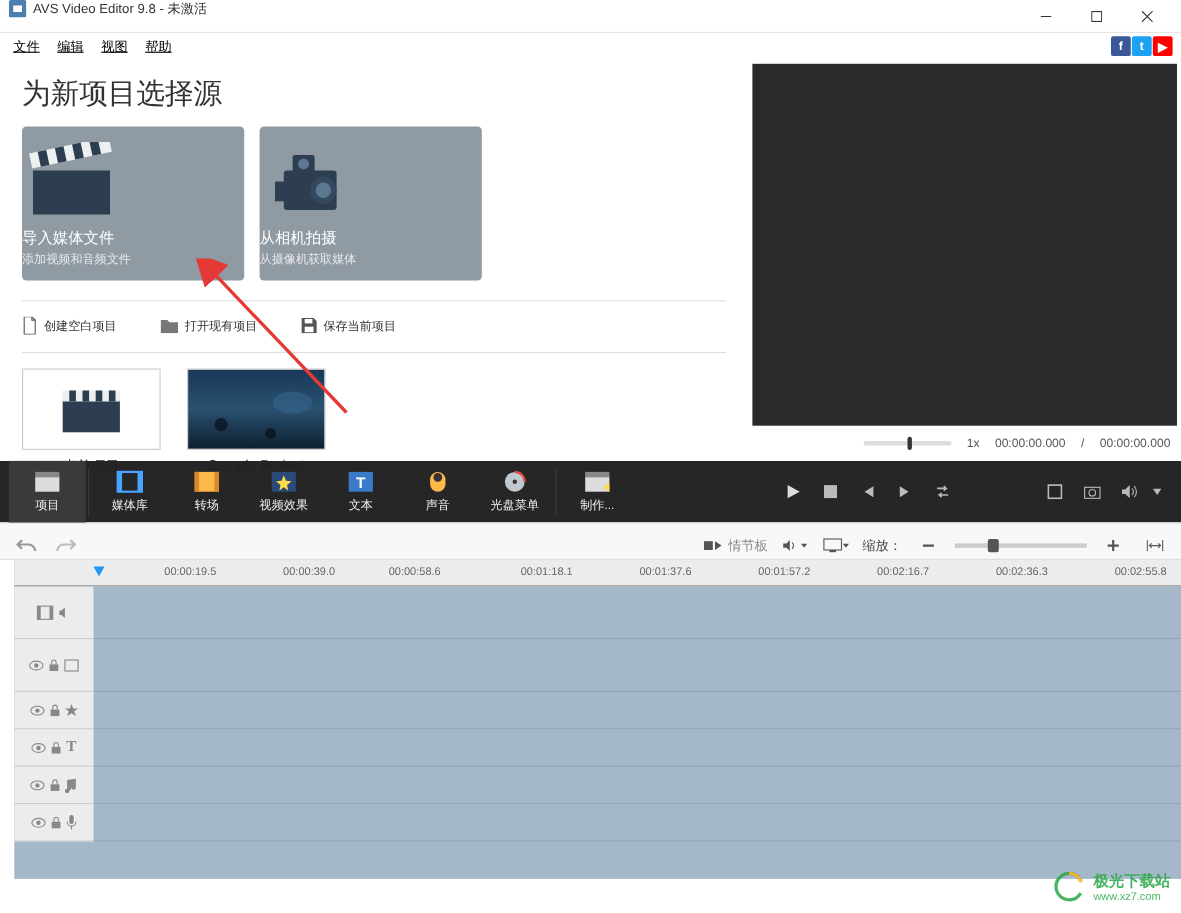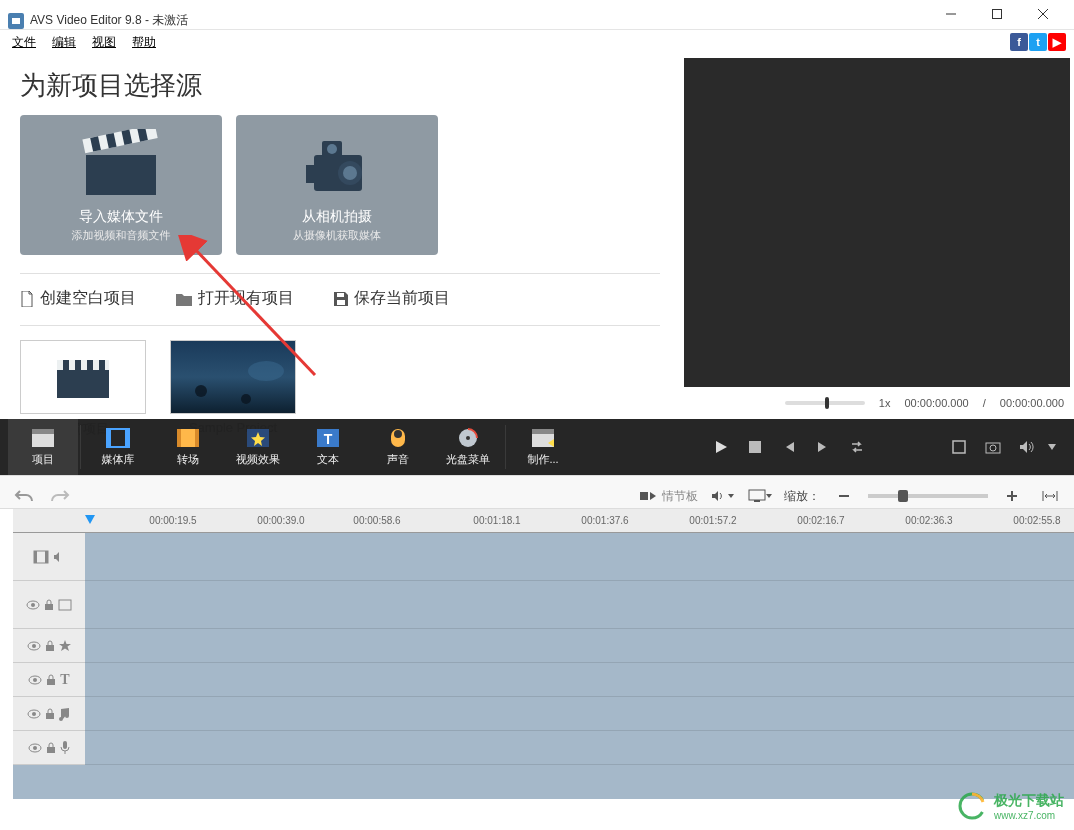--- a/index.html
+++ b/index.html
@@ -1,42 +1,42 @@
 <!DOCTYPE html>
 <html><head>
 <meta charset="utf-8">
 <style>
 * { margin: 0; padding: 0; box-sizing: border-box; font-family: "Microsoft YaHei", "Segoe UI", sans-serif; }
 body { width: 1074px; height: 830px; background: #fff; overflow: hidden; position: relative; }
 
 
-.titlebar { height: 30px; display: flex; align-items: flex-end; padding: 0 8px; background: #fff; border-bottom: 1px solid #e5e5e5; }
+.titlebar { height: 30px; display: flex; align-items: flex-start; padding: 0 8px; background: #fff; border-bottom: 1px solid #e5e5e5; }
 .titlebar .app-icon { width: 16px; height: 16px; margin-right: 6px; }
 .titlebar .title { font-size: 12px; color: #333; flex: 1; }
 .titlebar .win-controls { display: flex; gap: 0; }
 .titlebar .win-btn { width: 46px; height: 30px; display: flex; align-items: center; justify-content: center; font-size: 14px; cursor: pointer; }
 
 
 .menubar { height: 24px; display: flex; align-items: center; padding: 0 4px; font-size: 12px; background: #fff; }
 .menubar .menu-item { padding: 2px 8px; cursor: pointer; text-decoration: underline; }
 .menubar .social { margin-left: auto; display: flex; gap: 1px; padding-right: 4px; }
 .menubar .social-btn { width: 18px; height: 18px; border-radius: 2px; display: flex; align-items: center; justify-content: center; color: #fff; font-size: 11px; font-weight: bold; cursor: pointer; }
 .fb { background: #3b5998; } .tw { background: #1da1f2; } .yt { background: #ff0000; }
 
 
 .upper { height: 365px; display: flex; }
 .source-panel { width: 680px; background: #fff; padding: 14px 20px; }
 .source-title { font-size: 26px; font-weight: 300; color: #333; margin-bottom: 12px; }
 .source-cards { display: flex; gap: 14px; margin-bottom: 18px; }
-.source-card { width: 202px; height: 140px; background: #8f9aa3; border-radius: 4px; display: flex; flex-direction: column; align-items: center; justify-content: flex-end; padding-bottom: 12px; cursor: pointer; position: relative; }
+.source-card { width: 202px; height: 140px; background: #8f9aa3; border-radius: 4px; display: flex; flex-direction: column; justify-content: flex-end; padding-bottom: 12px; cursor: pointer; position: relative; }
 .source-card .card-icon { position: absolute; top: 14px; }
 .source-card .card-title { color: #fff; font-size: 14px; font-weight: 500; }
 .source-card .card-sub { color: #e8e8e8; font-size: 11px; margin-top: 2px; }
 .source-links { display: flex; gap: 40px; padding: 6px 0 16px 0; border-top: 1px solid #e0e0e0; border-bottom: 1px solid #e0e0e0; padding-top: 14px; }
-.source-link { display: flex; align-items: center; gap: 6px; font-size: 16px; color: #333; cursor: pointer; }
+.source-link { display: flex; align-items: center; gap: 6px; font-size: 11px; color: #333; cursor: pointer; }
 .projects { display: flex; gap: 24px; margin-top: 14px; }
 .project { display: flex; flex-direction: column; align-items: center; gap: 6px; cursor: pointer; }
 .project-thumb { width: 126px; height: 74px; border: 1px solid #ccc; display: flex; align-items: center; justify-content: center; background: #fff; }
 .project-thumb.sample { background: linear-gradient(180deg, #1a3a5a 0%, #2a5070 50%, #0d2030 100%); position: relative; }
 .project-label { font-size: 13px; color: #222; }
 
 
 .preview-panel { flex: 1; background: #fff; display: flex; flex-direction: column; padding: 4px; }
 .preview-screen { flex: 1; background: #2a2a2a; margin-bottom: 4px; }
 .preview-footer { height: 24px; display: flex; align-items: center; justify-content: flex-end; gap: 14px; font-size: 11px; color: #555; padding-right: 6px; }

